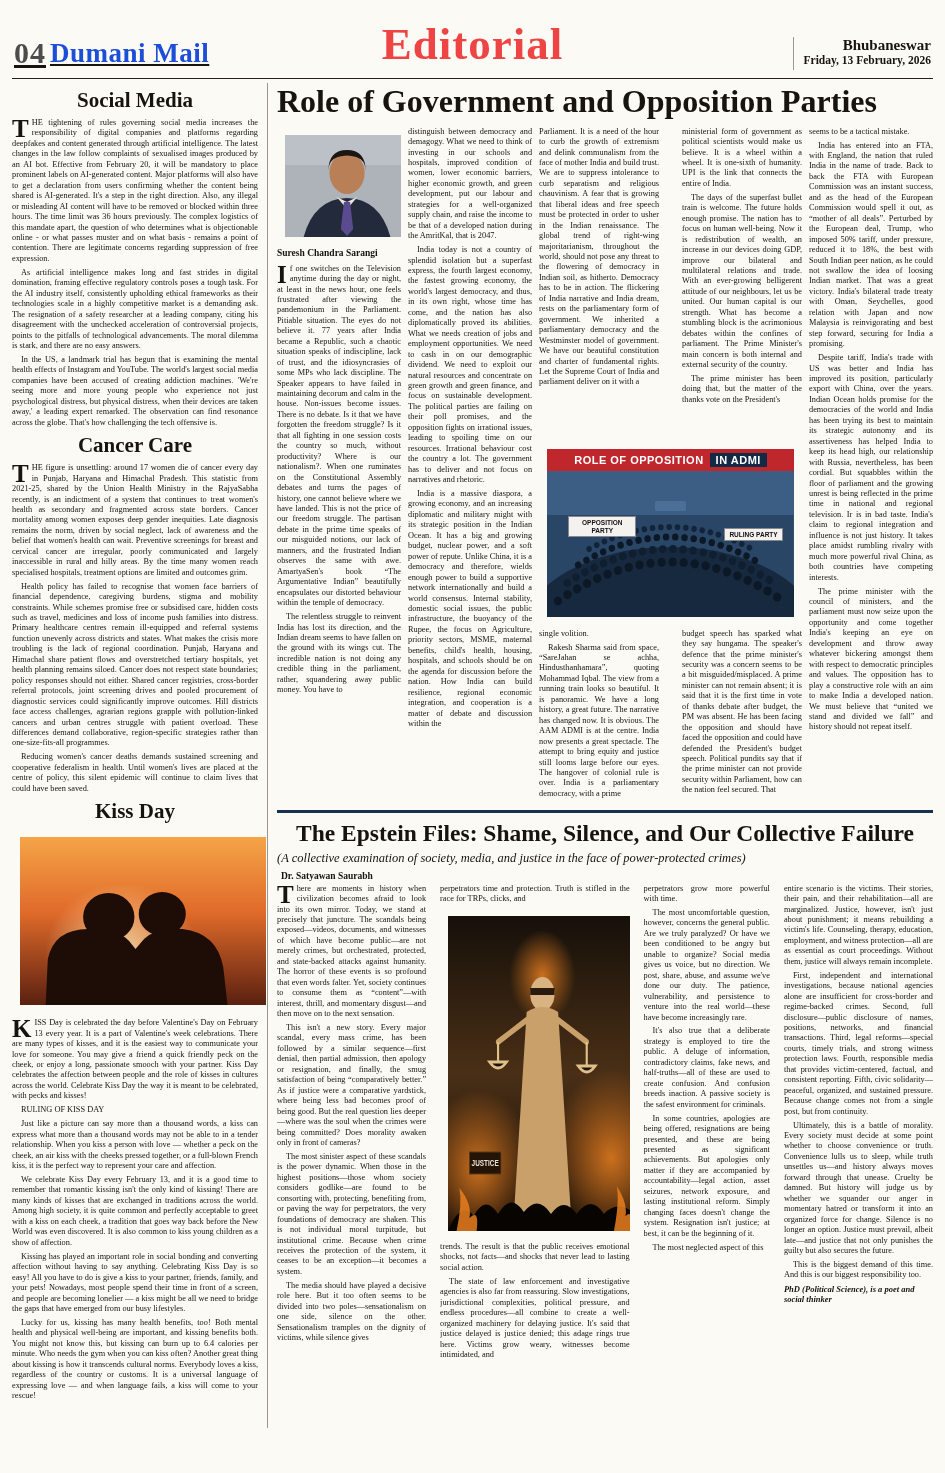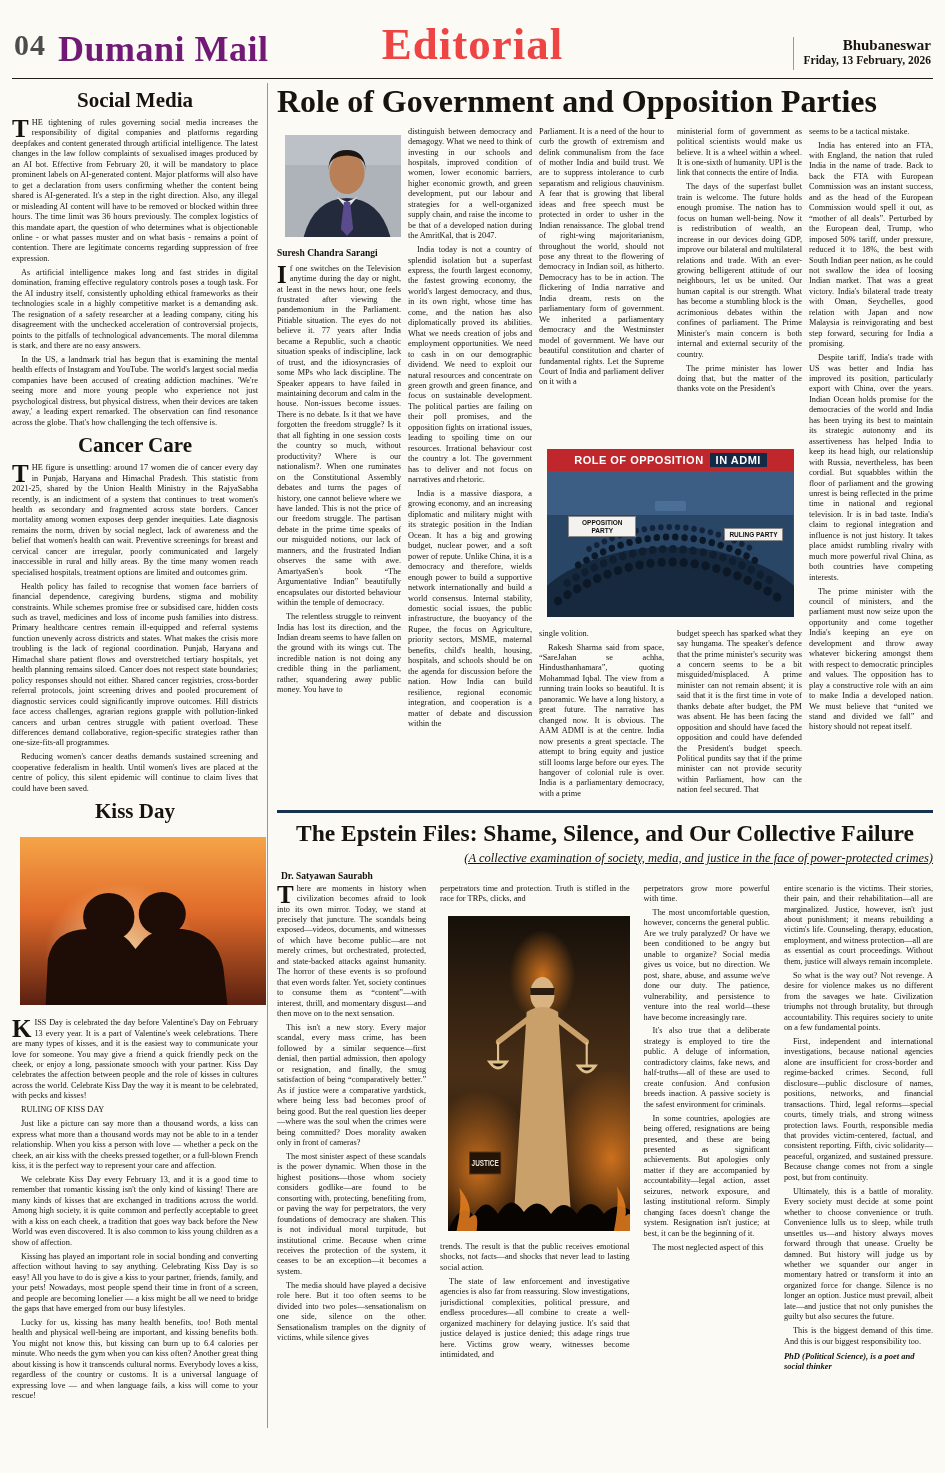--- a/index.html
+++ b/index.html
@@ -1,22 +1,22 @@
 <!DOCTYPE html>
 <html><head>
 <meta charset="utf-8">
 <style>
   html,body{margin:0;padding:0;}
   body{width:945px;background:#dedcd5;}
   .page{width:945px;height:1473px;margin:0 auto;background:#fbfaf5;padding:6px 12px 10px;box-sizing:border-box;overflow:hidden;font-family:"Liberation Serif",serif;color:#17140f;}
   
   .masthead{display:grid;grid-template-columns:1fr auto 1fr;align-items:end;padding:12px 2px 8px;border-bottom:1.8px solid #23201c;}
-  .mh-left{display:flex;align-items:flex-start;gap:12px;}
+  .mh-left{display:flex;align-items:center;gap:4px;text-decoration:underline;}
   .page-num{font-size:30px;font-weight:bold;color:#4c4c4c;letter-spacing:1px;}
-  .paper-name{font-size:36px;font-weight:bold;color:#701a75;letter-spacing:0.5px;}
+  .paper-name{font-size:27px;font-weight:bold;color:#1d4ed8;letter-spacing:0.5px;}
   .mh-center .section-title{font-size:45px;font-weight:bold;letter-spacing:1px;color:#ef4444;}
   .mh-right{text-align:right;padding-bottom:4px;border-left:1px solid #999;padding-left:10px;justify-self:end;}
   .city{font-size:15px;font-weight:bold;}
   .date{font-size:11.5px;font-weight:bold;text-align:center;}
   
   .content{display:flex;margin-top:4px;height:1345px;overflow:hidden;}
   .sidebar{width:256px;flex:none;border-right:1px solid #9a968e;padding-right:9px;box-sizing:border-box;overflow:hidden;}
   .main{flex:1;padding-left:9px;min-width:0;overflow:hidden;display:flex;flex-direction:column;}
   
   .side-title{font-size:21px;text-align:center;font-weight:bold;margin:5px 0 5px;}
@@ -25,38 +25,38 @@
   .body p.drop::first-letter{float:left;font-size:25px;line-height:19px;padding:1px 3px 0 0;font-weight:bold;}
   .cont>p:first-child{text-indent:0;}
   
   .kiss-figure{width:100%;height:168px;margin:2px 0 5px;}
   .kiss-figure svg,.author-card svg,.ep-figure svg{width:100%;height:100%;display:block;}
   
   .main-headline{font-size:32px;font-weight:bold;text-align:left;margin:2px 0 8px;line-height:1.05;}
   .main-cols{display:flex;gap:7px;height:676px;overflow:hidden;}
   .mcol{flex:1 1 0;min-width:0;overflow:hidden;}
   .mpair{flex:2.12 1 0;min-width:0;display:flex;flex-direction:column;overflow:hidden;}
-  .prow{display:flex;gap:13px;}
+  .prow{display:flex;gap:23px;}
   .ptop{height:310px;overflow:hidden;}
   .pbot{flex:1;overflow:hidden;}
   .prow .body{flex:1 1 0;min-width:0;}
   .author-card{width:100%;height:102px;margin:0;}
   .author-name{font-weight:bold;font-size:9.5px;margin:3px 0 6px;}
   .opp-figure{margin:4px 0;}
   .opp-banner{background:#c0272d;color:#fff;font-family:"Liberation Sans",sans-serif;font-weight:bold;font-size:11px;display:flex;align-items:center;justify-content:center;gap:6px;height:22px;letter-spacing:0.5px;}
   .opp-banner .in-india{background:#132a47;padding:1px 6px;}
   .opp-scene{position:relative;height:146px;}
   .opp-scene svg{width:100%;height:100%;display:block;}
   .opp-label{position:absolute;background:#f4f2ee;color:#111;font-family:"Liberation Sans",sans-serif;font-weight:bold;font-size:6.5px;line-height:1.15;padding:2px 4px;text-align:center;box-shadow:0 0 0 1px #888;max-width:58px;}
   .opp-label.left{left:9%;top:32%;}
   .opp-label.right{right:5%;top:40%;}
   
   .section-divider{border-top:3px solid #16324f;margin:7px 0 5px;}
   .epstein h2{font-size:23.5px;font-weight:bold;text-align:center;margin:2px 0 4px;}
-  .ep-sub{font-size:12.5px;font-style:italic;text-align:right;margin-bottom:5px;text-decoration:underline;}
+  .ep-sub{font-size:12.5px;font-style:italic;text-align:left;margin-bottom:5px;}
   .ep-author{font-size:9.5px;font-weight:bold;margin:0 0 3px 4px;}
   .ep-cols{display:flex;gap:14px;height:508px;overflow:hidden;}
   .ecol{flex:1.18 1 0;min-width:0;overflow:hidden;}
   .ecol-img{flex:1.5 1 0;}
   .ecol-3{flex:1 1 0;}
   .ep-figure{width:100%;height:315px;margin:2px 0 3px;}
   .ep-footer{font-size:8.5px;font-weight:bold;font-style:italic;margin-top:3px;}
   figure{margin:0;padding:8px;}
 </style>
 </head>
@@ -168,21 +168,21 @@
         </div>
 
         <div class="mpair">
           <div class="prow ptop">
             <div class="body cont">
                 <p>Parliament. It is a need of the hour to curb the growth of extremism and delink communalism from the face of mother India and build trust. We are to suppress intolerance to curb separatism and religious chauvinism. A fear that is growing that liberal ideas and free speech must be protected in order to usher in the Indian renaissance. The global trend of right-wing majoritarianism, throughout the world, should not pose any threat to the flowering of democracy in Indian soil, as hitherto. Democracy has to be in action. The flickering of India narrative and India dream, rests on the parliamentary form of government. We inherited a parliamentary democracy and the Westminster model of government. We have our beautiful constitution and charter of fundamental rights. Let the Supreme Court of India and parliament deliver on it with a</p>
               </div>
             <div class="body cont">
                 <p>ministerial form of government as political scientists would make us believe. It is a wheel within a wheel. It is one-sixth of humanity. UPI is the link that connects the entire of India.</p>
                 <p>The days of the superfast bullet train is welcome. The future holds enough promise. The nation has to focus on human well-being. Now it is redistribution of wealth, an increase in our devices doing GDP, improve our bilateral and multilateral relations and trade. With an ever-growing belligerent attitude of our neighbours, let us be united. Our human capital is our strength. What has become a stumbling block is the acrimonious debates within the confines of parliament. The Prime Minister's main concern is both internal and external security of the country.</p>
-                <p>The prime minister has lower doing that, but the matter of the thanks vote on the President's</p>
+                <p>The prime minister has been doing that, but the matter of the thanks vote on the President's</p>
               </div>
           </div>
 
           <figure class="opp-figure">
             <div class="opp-banner">
               <span>ROLE OF OPPOSITION</span>
               <span class="in-india">IN ADMI</span>
             </div>
             <div class="opp-scene">
               <svg viewBox="0 0 270 146" preserveAspectRatio="none">
@@ -285,21 +285,20 @@
                 <p>The most uncomfortable question, however, concerns the general public. Are we truly paralyzed? Or have we been conditioned to be angry but unable to organize? Social media gives us voice, but no direction. We post, share, abuse, and assume we've done our duty. The patience, vulnerability, and persistence to venture into the real world—these have become increasingly rare.</p>
                 <p>It's also true that a deliberate strategy is employed to tire the public. A deluge of information, contradictory claims, fake news, and half-truths—all of these are used to create confusion. And confusion breeds inaction. A passive society is the safest environment for criminals.</p>
                 <p>In some countries, apologies are being offered, resignations are being presented, and these are being presented as significant achievements. But apologies only matter if they are accompanied by accountability—legal action, asset seizures, network exposure, and lasting institutional reform. Simply changing faces doesn't change the system. Resignation isn't justice; at best, it can be the beginning of it.</p>
                 <p>The most neglected aspect of this</p>
               </div>
           </div>
 
           <div class="ecol">
             <div class="body cont">
                 <p>entire scenario is the victims. Their stories, their pain, and their rehabilitation—all are marginalized. Justice, however, isn't just about punishment; it means rebuilding a victim's life. Counseling, therapy, education, employment, and witness protection—all are as essential as court proceedings. Without them, justice will always remain incomplete.</p>
-                <p>So what is the way out? Not revenge. A desire for violence makes us no different from the savages we hate. Civilization triumphs not through brutality, but through accountability. This requires society to unite on a few fundamental points.</p>
                 <p>First, independent and international investigations, because national agencies alone are insufficient for cross-border and regime-backed crimes. Second, full disclosure—public disclosure of names, positions, networks, and financial transactions. Third, legal reforms—special courts, timely trials, and strong witness protection laws. Fourth, responsible media that provides victim-centered, factual, and consistent reporting. Fifth, civic solidarity—peaceful, organized, and sustained pressure. Because change comes not from a single post, but from continuity.</p>
                 <p>Ultimately, this is a battle of morality. Every society must decide at some point whether to choose convenience or truth. Convenience lulls us to sleep, while truth unsettles us—and history always moves forward through that unease. Cruelty be damned. But history will judge us by whether we squander our anger in momentary hatred or transform it into an organized force for change. Silence is no longer an option. Justice must prevail, albeit late—and justice that not only punishes the guilty but also secures the future.</p>
                 <p>This is the biggest demand of this time. And this is our biggest responsibility too.</p>
               </div>
             <div class="ep-footer">PhD (Political Science), is a poet and social thinker</div>
           </div>
 
         </div>
       </section>
 

